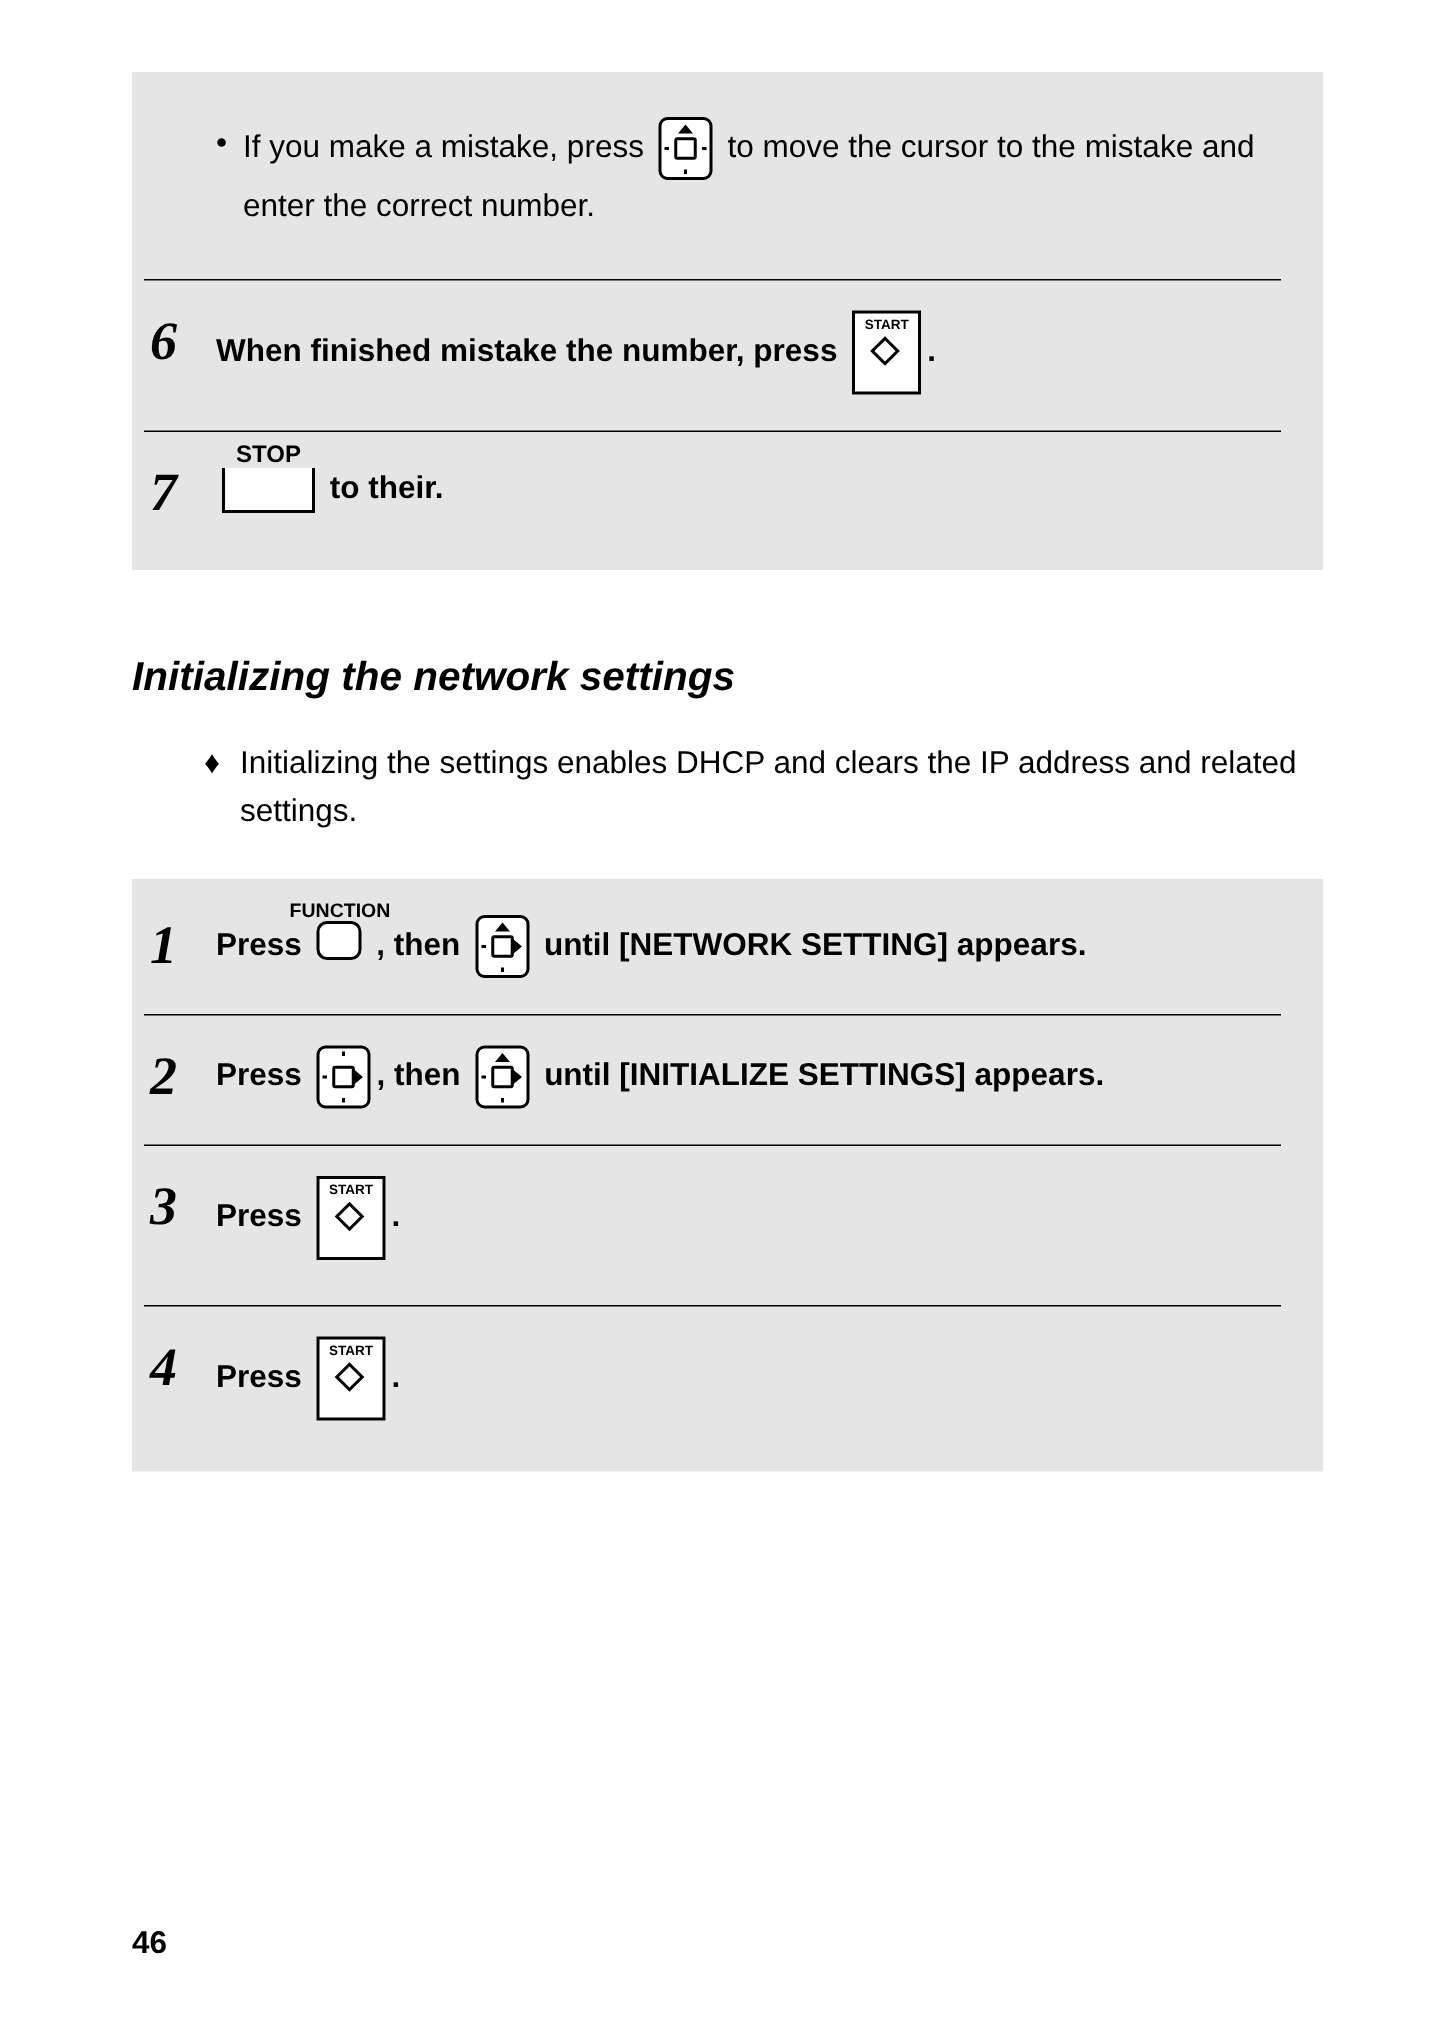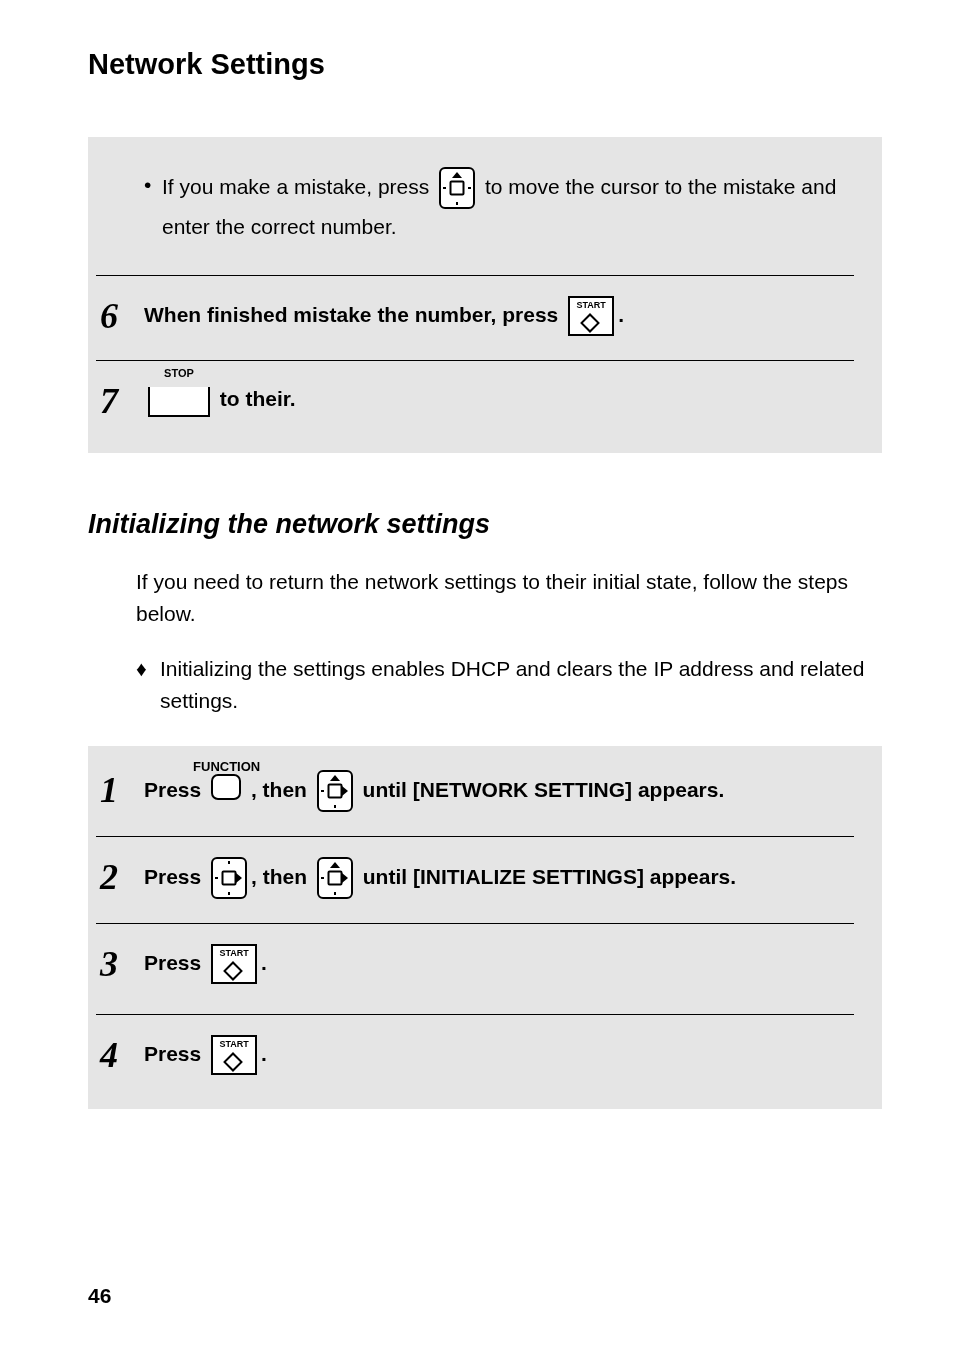--- a/index.html
+++ b/index.html
@@ -97,21 +97,21 @@
   .nav-icon .dash-h { position: absolute; width: 3px; height: 2px; background: #000; top: 50%; transform: translateY(-50%); }
   .nav-icon .dash-h.l { left: 2px; }
   .nav-icon .dash-h.r { right: 2px; }
   .nav-icon .dash-v { position: absolute; width: 2px; height: 3px; background: #000; left: 50%; transform: translateX(-50%); }
   .nav-icon .dash-v.t { top: 2px; }
   .nav-icon .dash-v.b { bottom: 2px; }
 
   .start-btn {
     display: inline-block;
     width: 46px;
-    height: 40px;
+    height: 56px;
     border: 2px solid #000;
     background: #fff;
     vertical-align: middle;
     position: relative;
     font-size: 9px;
     font-weight: bold;
     text-align: center;
     line-height: 1;
     padding-top: 3px;
   }
@@ -132,21 +132,21 @@
     background: #fff;
     vertical-align: middle;
     position: relative;
     margin: 0 4px;
   }
   .stop-label {
     position: absolute;
     top: -18px;
     left: 0; right: 0;
     text-align: center;
-    font-size: 11px;
+    font-size: 16px;
     font-weight: bold;
   }
   .func-btn {
     display: inline-block;
     width: 30px;
     height: 26px;
     border: 2px solid #000;
     border-radius: 7px;
     background: #fff;
     vertical-align: baseline;
@@ -195,21 +195,20 @@
     bottom: 44px;
     font-size: 21px;
     font-weight: bold;
     margin-top: 32px;
   }
 </style>
 </head>
 <body>
 
 <div class="page">
-  <h1 class="page-title">Network Settings</h1>
 
   <div class="steps-block">
 
     <div class="step-row">
       <div class="step-num"></div>
       <div class="step-body">
         <div class="bullet-row">
           <span class="bullet-dot">•</span>
           <span class="bullet-text">
             <span>If you make a mistake, press</span>
@@ -244,21 +243,20 @@
           </span>
           <span>to their.</span>
         </div>
       </div>
     </div>
 
   </div>
 
   <h2 class="section-title">Initializing the network settings</h2>
 
-  <p class="body-text">If you need to return the network settings to their initial state, follow the steps below.</p>
 
   <div class="diamond-bullet">
     <span class="sym">♦</span>
     <span>Initializing the settings enables DHCP and clears the IP address and related settings.</span>
   </div>
 
   <div class="steps-block">
 
     <div class="step-row" style="padding-top:6px;">
       <div class="step-num">1</div>

